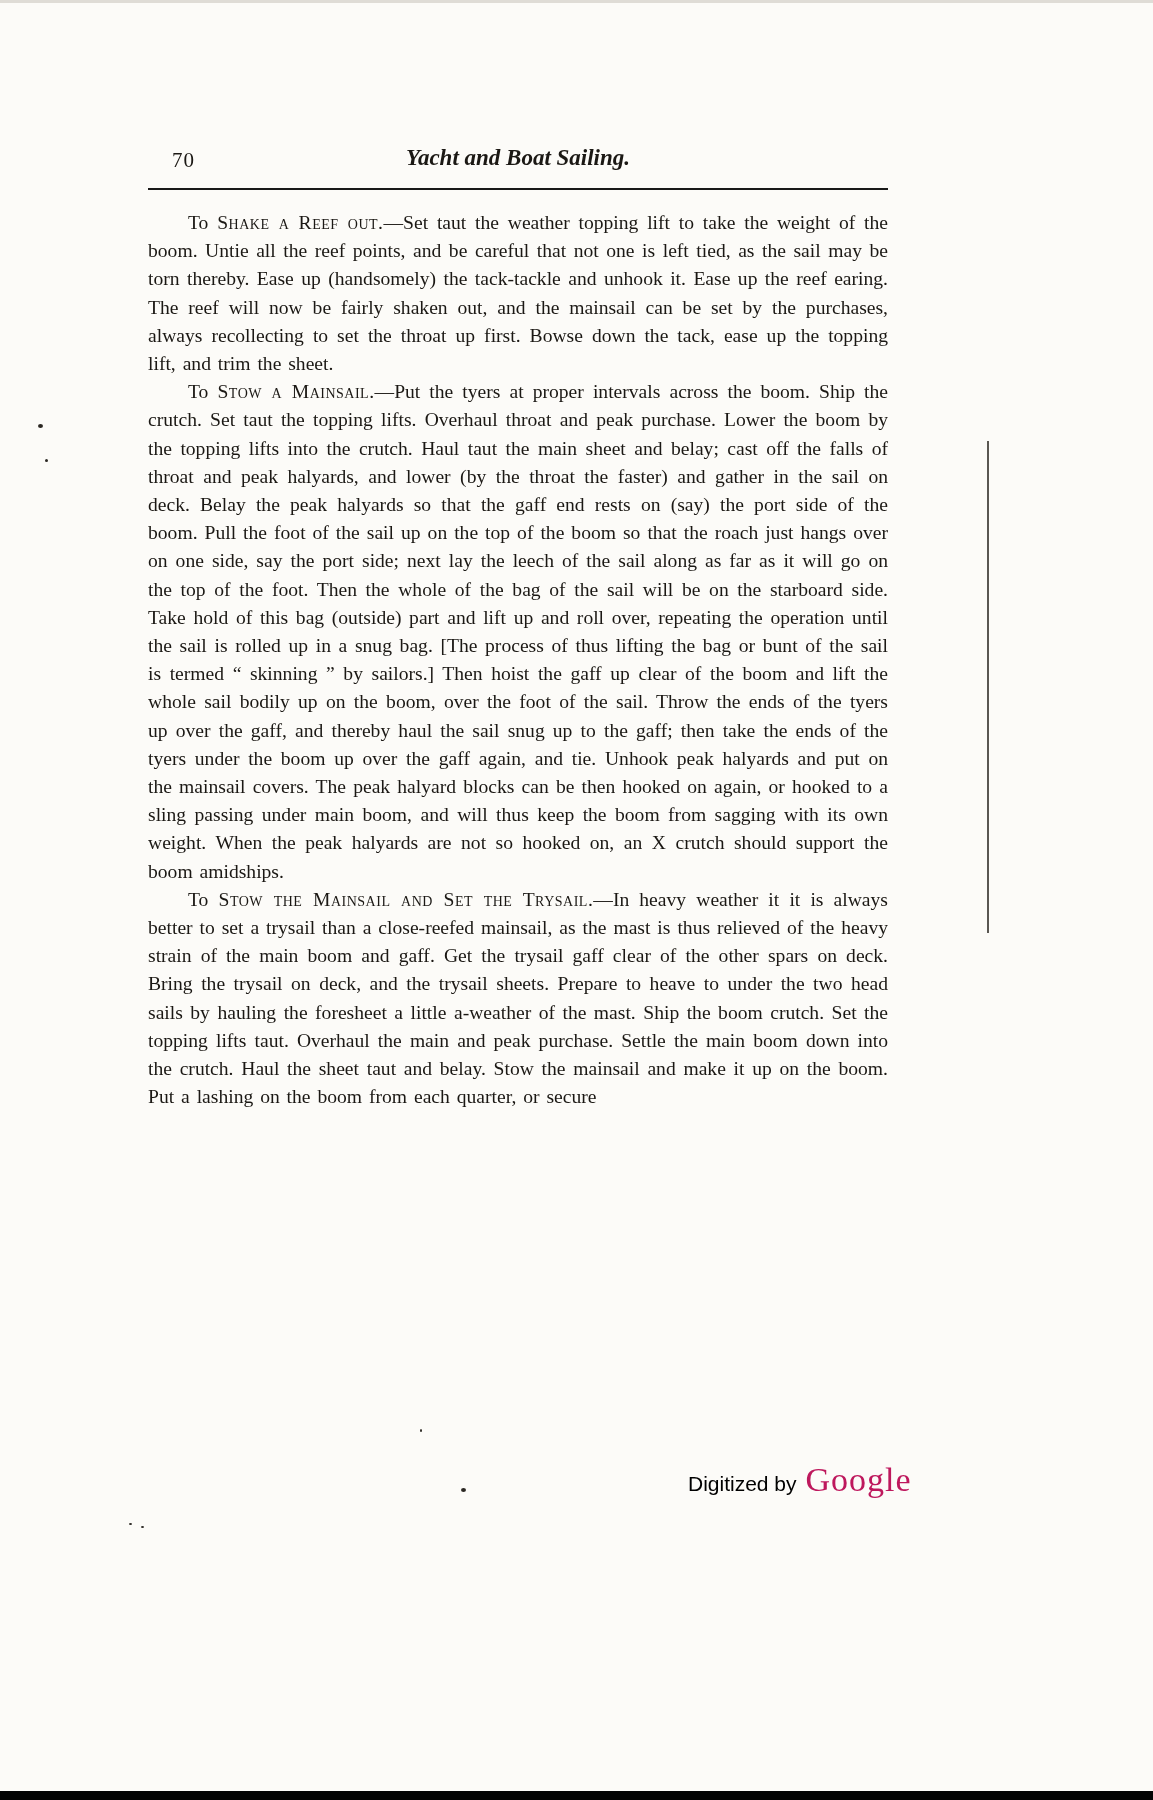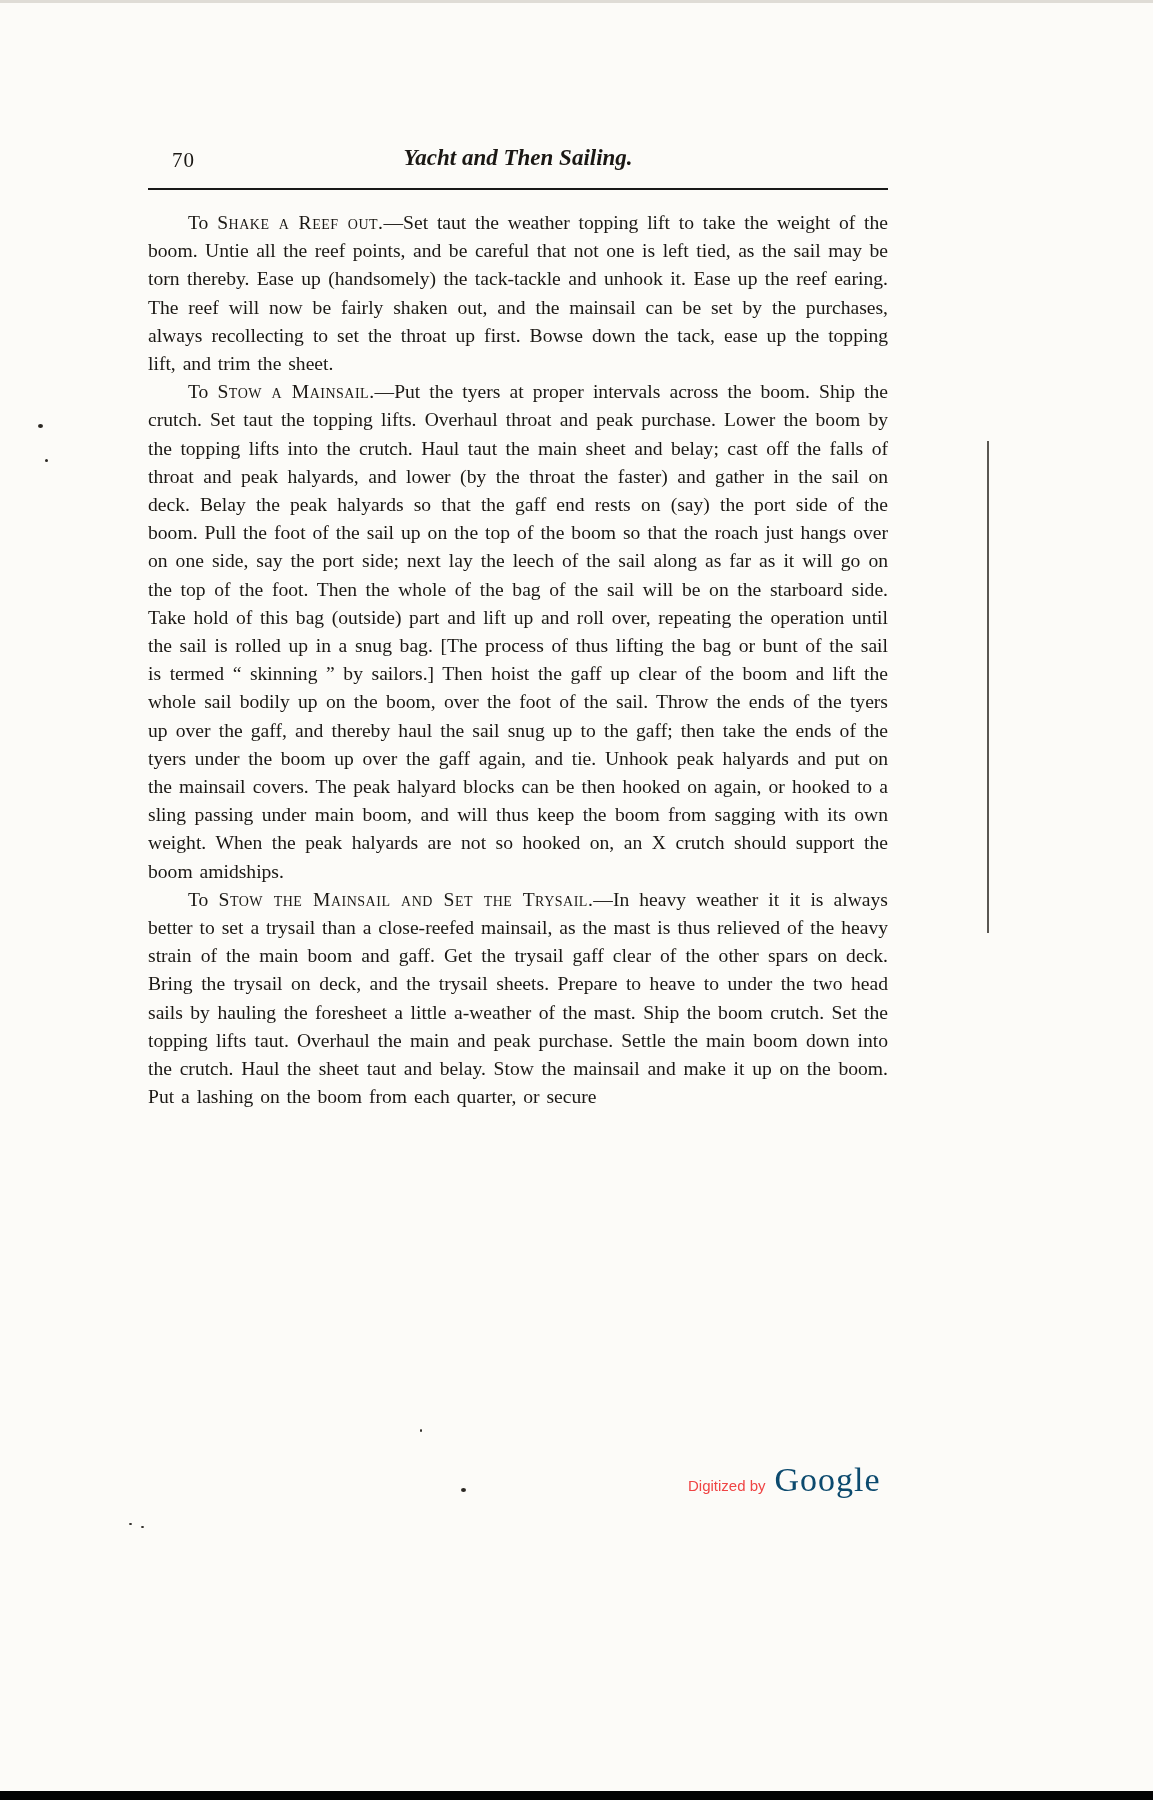--- a/index.html
+++ b/index.html
@@ -70,27 +70,27 @@
     position: absolute;
     left: 688px;
     top: 1458px;
     display: flex;
     align-items: baseline;
     gap: 9px;
     user-select: none;
   }
   .wm-prefix {
     font-family: "Liberation Sans", sans-serif;
-    font-size: 15px;
-    color: #ef4444;
+    font-size: 21px;
+    color: #000000;
   }
   .wm-brand {
     font-family: "Liberation Serif", serif;
     font-size: 34px;
-    color: #0c4a6e;
+    color: #be185d;
     letter-spacing: 1px;
   }
   
   .edge-line {
     position: absolute;
     left: 987px;
     top: 438px;
     width: 2px;
     height: 492px;
     background: #5a5752;
@@ -113,21 +113,21 @@
 </style>
 </head>
 <body>
 
 <div class="page">
 
   <div class="text-block">
 
     <div class="header">
       <span class="page-number">70</span>
-      <span class="running-title">Yacht and Then Sailing.</span>
+      <span class="running-title">Yacht and Boat Sailing.</span>
     </div>
 
     <div class="rule"></div>
 
     <div class="body-text">
 
       <p class="body-para"><span class="lead-intro">To </span><span class="lead-caps">Shake a Reef out.</span><span>—Set taut the weather topping lift to take the weight of the boom. Untie all the reef points, and be careful that not one is left tied, as the sail may be torn thereby. Ease up (handsomely) the tack-tackle and unhook it. Ease up the reef earing. The reef will now be fairly shaken out, and the mainsail can be set by the purchases, always recollecting to set the throat up first. Bowse down the tack, ease up the topping lift, and trim the sheet.</span></p>
 
       <p class="body-para"><span class="lead-intro">To </span><span class="lead-caps">Stow a Mainsail.</span><span>—Put the tyers at proper intervals across the boom. Ship the crutch. Set taut the topping lifts. Overhaul throat and peak purchase. Lower the boom by the topping lifts into the crutch. Haul taut the main sheet and belay; cast off the falls of throat and peak halyards, and lower (by the throat the faster) and gather in the sail on deck. Belay the peak halyards so that the gaff end rests on (say) the port side of the boom. Pull the foot of the sail up on the top of the boom so that the roach just hangs over on one side, say the port side; next lay the leech of the sail along as far as it will go on the top of the foot. Then the whole of the bag of the sail will be on the starboard side. Take hold of this bag (outside) part and lift up and roll over, repeating the operation until the sail is rolled up in a snug bag. [The process of thus lifting the bag or bunt of the sail is termed “ skinning ” by sailors.] Then hoist the gaff up clear of the boom and lift the whole sail bodily up on the boom, over the foot of the sail. Throw the ends of the tyers up over the gaff, and thereby haul the sail snug up to the gaff; then take the ends of the tyers under the boom up over the gaff again, and tie. Unhook peak halyards and put on the mainsail covers. The peak halyard blocks can be then hooked on again, or hooked to a sling passing under main boom, and will thus keep the boom from sagging with its own weight. When the peak halyards are not so hooked on, an X crutch should support the boom amidships.</span></p>
 

